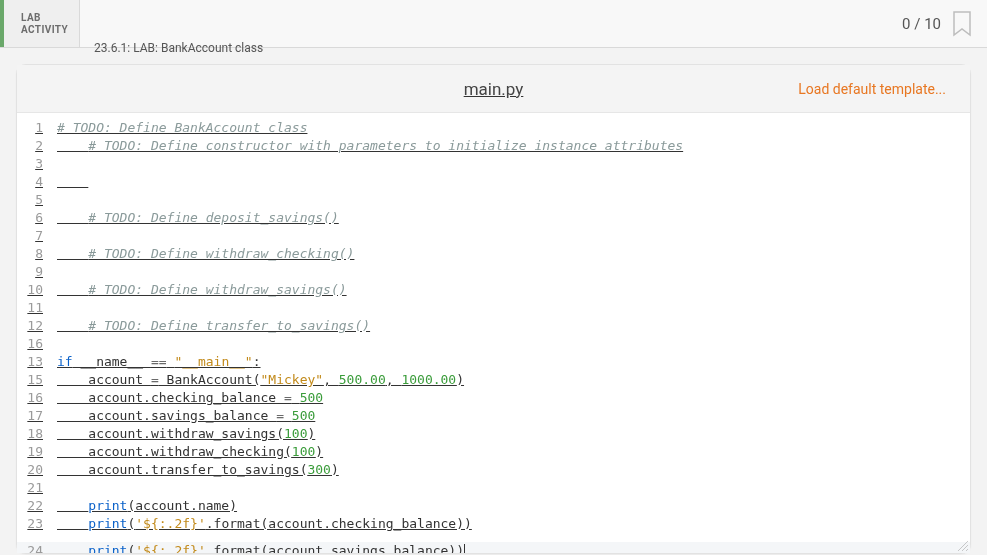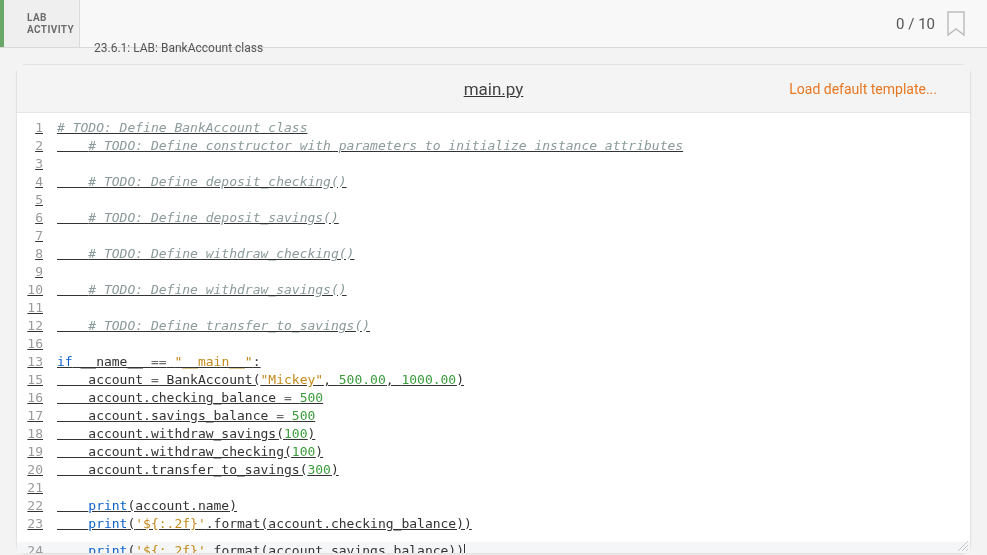--- a/index.html
+++ b/index.html
@@ -20,42 +20,42 @@
     background: #f8f8f8;
     border-bottom: 1px solid #d9d9d9;
   }
   .lab-activity-tab {
     width: 80px;
     border-left: 4px solid #6aa86a;
     background: #efefef;
     display: flex;
     flex-direction: column;
     justify-content: center;
-    padding-left: 23px;
+    padding-left: 17px;
     font-size: 10px;
     font-weight: 700;
     letter-spacing: 0.4px;
     color: #6d6d6d;
     line-height: 1.15;
     border-right: 1px solid #d9d9d9;
   }
   .lab-title {
     flex: 1;
     display: flex;
     align-items: center;
     padding-left: 14px;
     font-size: 12px;
     font-weight: 400;
     color: #555;
     margin-top: 48px;
   }
   .score-area {
     display: flex;
     align-items: center;
-    padding-right: 20px;
+    padding-right: 14px;
     gap: 10px;
     color: #555;
     font-size: 15px;
   }
   .bookmark-icon {
     width: 22px;
     height: 28px;
   }
   .bookmark-icon svg { display:block; }
 
@@ -81,21 +81,21 @@
   }
   .file-name {
     flex: 1;
     text-align: center;
     font-size: 17px;
     color: #444;
     font-weight: 400;
   }
   .load-template {
     position: absolute;
-    right: 33px;
+    right: 24px;
     color: #e87722;
     font-size: 14px;
     cursor: pointer;
     margin-left: 16px;
   }
 
   
   .editor {
     font-family: "Consolas", "Menlo", "DejaVu Sans Mono", monospace;
     font-size: 13px;
@@ -170,21 +170,21 @@
 <div class="card">
   <div class="card-header">
     <div class="file-name">main.py</div>
     <a class="load-template">Load default template...</a>
   </div>
   <div class="editor" id="editor">
 
     <div class="line"><div class="gutter">1</div><div class="code"><span class="tok-comment"># TODO: Define BankAccount class</span></div></div>
       <div class="line"><div class="gutter">2</div><div class="code"><span class="tok-default">    </span><span class="tok-comment"># TODO: Define constructor with parameters to initialize instance attributes</span></div></div>
       <div class="line"><div class="gutter">3</div><div class="code"></div></div>
-      <div class="line"><div class="gutter">4</div><div class="code"><span class="tok-default">    </span><span class="tok-comment"># TODO: Define deposit_checking()</span></div></div>
+      <div class="line"><div class="gutter">4</div><div class="code"><span class="tok-default">    </span></div></div>
       <div class="line"><div class="gutter">5</div><div class="code"></div></div>
       <div class="line"><div class="gutter">6</div><div class="code"><span class="tok-default">    </span><span class="tok-comment"># TODO: Define deposit_savings()</span></div></div>
       <div class="line"><div class="gutter">7</div><div class="code"></div></div>
       <div class="line"><div class="gutter">8</div><div class="code"><span class="tok-default">    </span><span class="tok-comment"># TODO: Define withdraw_checking()</span></div></div>
       <div class="line"><div class="gutter">9</div><div class="code"></div></div>
       <div class="line"><div class="gutter">10</div><div class="code"><span class="tok-default">    </span><span class="tok-comment"># TODO: Define withdraw_savings()</span></div></div>
       <div class="line"><div class="gutter">11</div><div class="code"></div></div>
       <div class="line"><div class="gutter">12</div><div class="code"><span class="tok-default">    </span><span class="tok-comment"># TODO: Define transfer_to_savings()</span></div></div>
       <div class="line"><div class="gutter">16</div><div class="code"></div></div>
       <div class="line"><div class="gutter">13</div><div class="code"><span class="tok-keyword">if</span><span class="tok-default"> __name__ </span><span class="tok-op">==</span><span class="tok-default"> </span><span class="tok-string">"__main__"</span><span class="tok-default">:</span></div></div>

